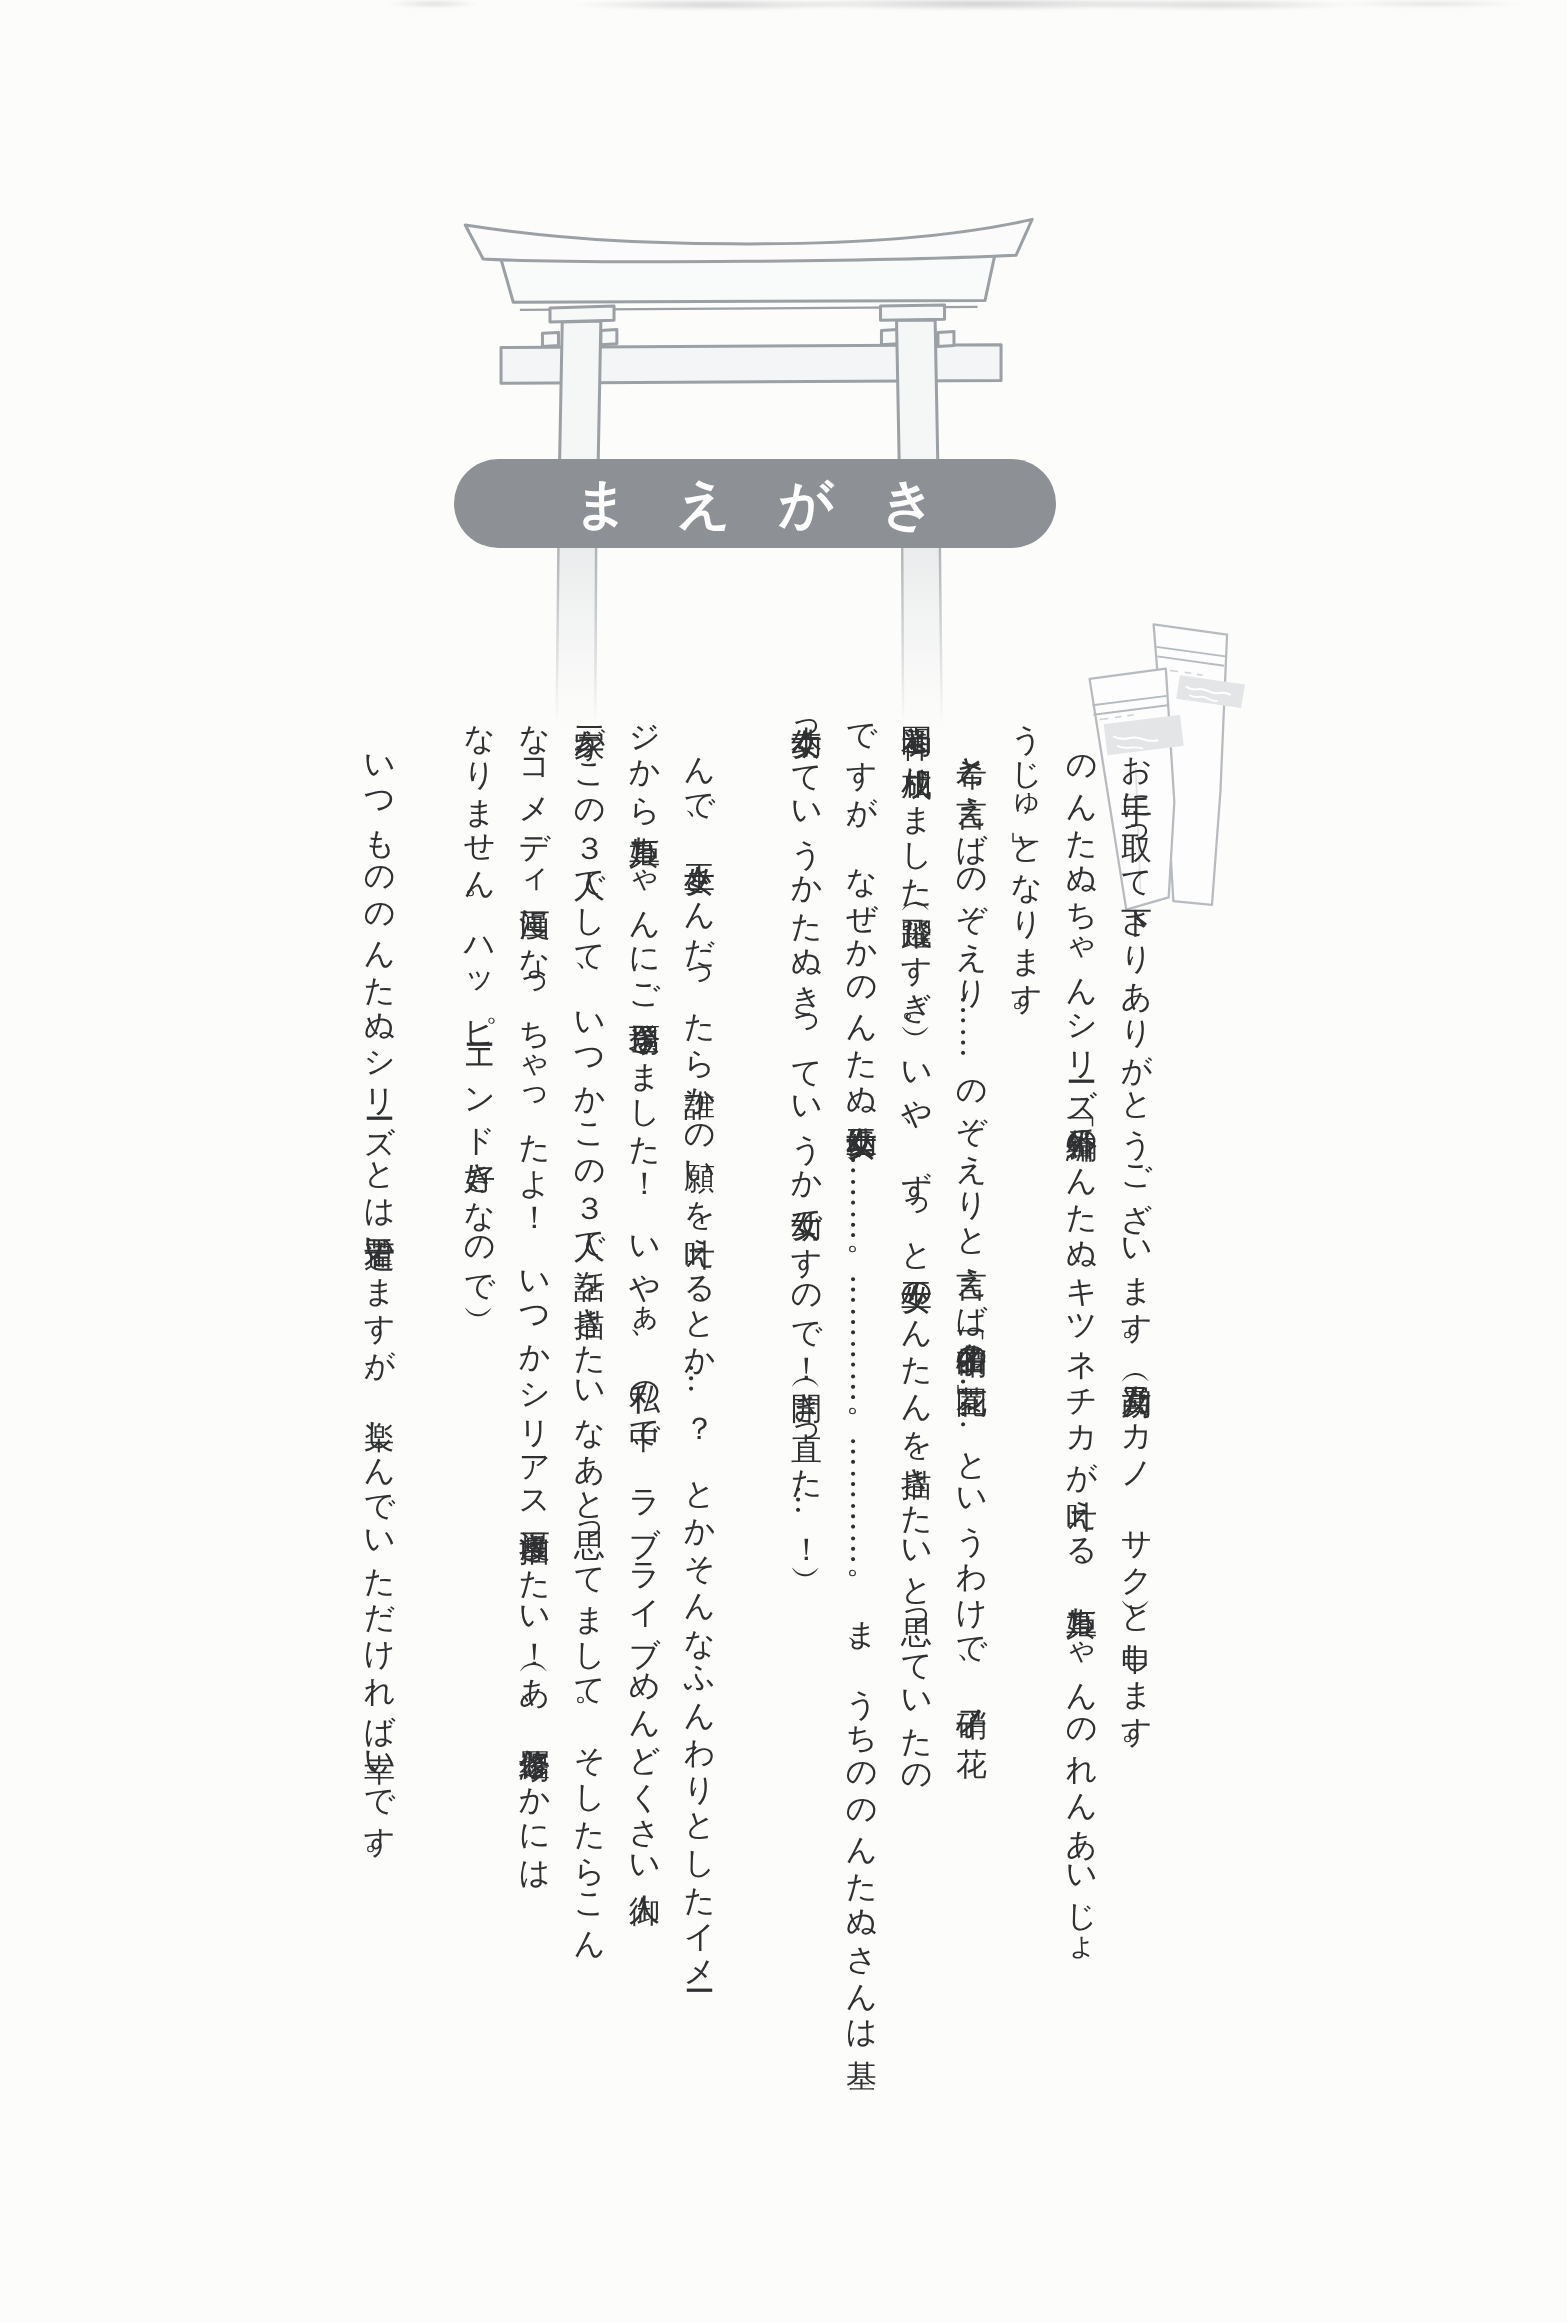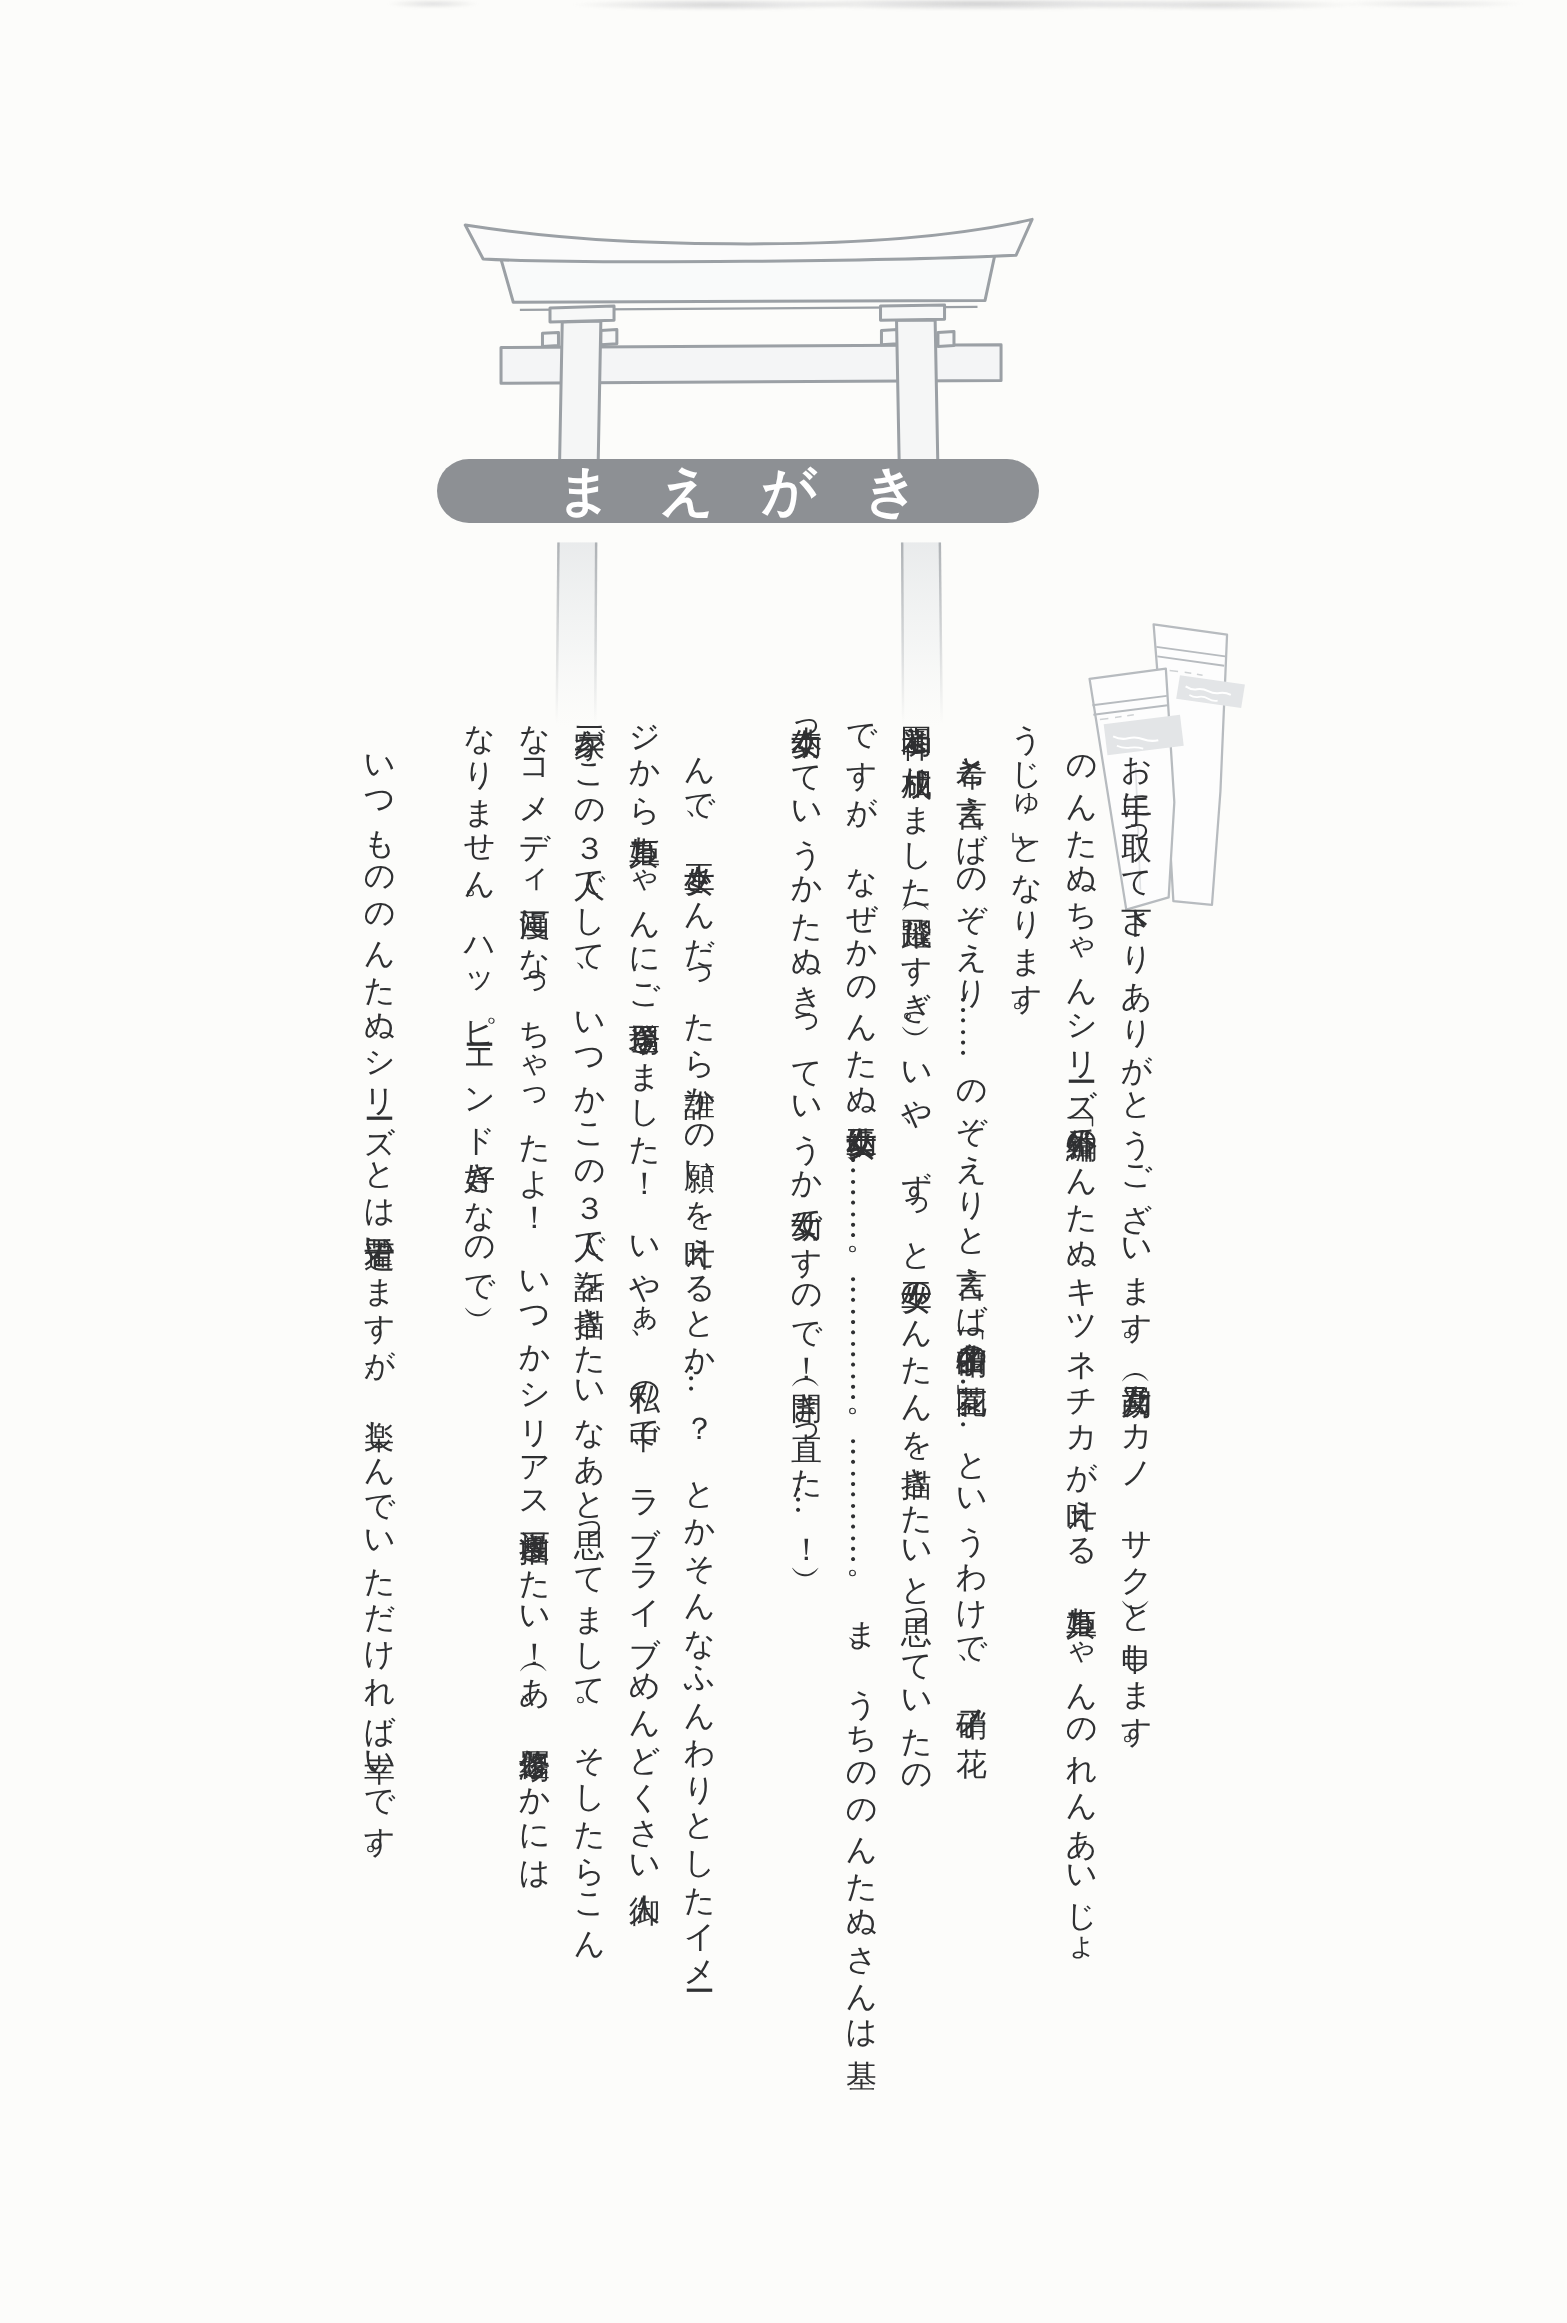--- a/index.html
+++ b/index.html
@@ -18,21 +18,21 @@
       radial-gradient(207px 8.5px at 951px 4.7px, rgba(158,158,162,.34), transparent 70%),
       radial-gradient(132px 6.6px at 1168px 3.8px, rgba(168,168,172,.26), transparent 70%);
     filter:blur(0.9px);
     pointer-events:none;
   }
   .illustration{
     position:absolute;top:0;left:0;z-index:1;pointer-events:none;
   }
   
   .banner{
-    position:absolute;left:437px;top:459px;width:602px;height:64px;
+    position:absolute;left:454px;top:459px;width:602px;height:89px;
     border-radius:45px;z-index:2;
     display:flex;align-items:center;justify-content:center;
   }
   .banner-label{
     font-family:"DejaVu Sans","Liberation Sans",sans-serif;
     font-weight:bold;font-size:54px;letter-spacing:47px;padding-left:47px;
     line-height:1;white-space:nowrap;
   }
   
   .preface{

